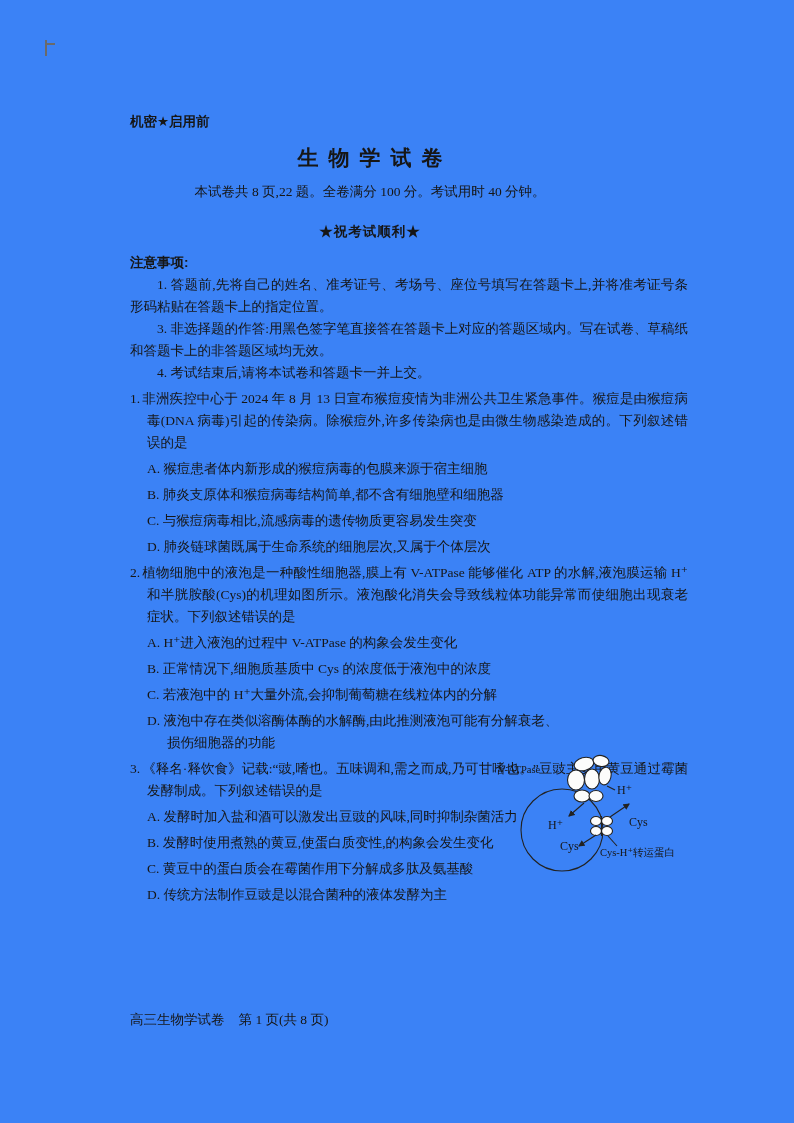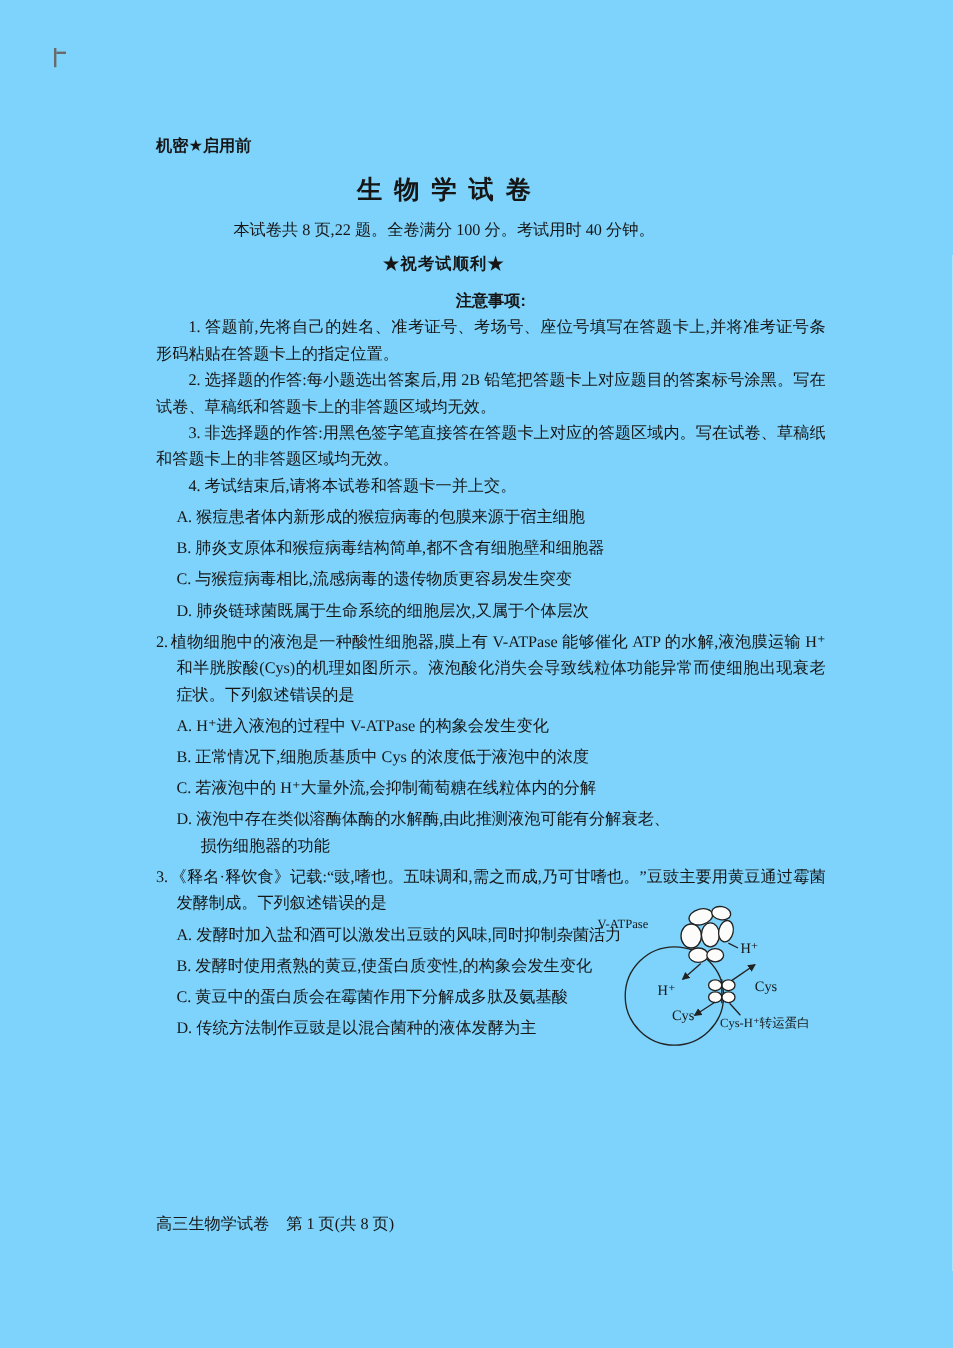--- a/index.html
+++ b/index.html
@@ -1,18 +1,18 @@
 <!DOCTYPE html>
 <html lang="zh"><head>
 <meta charset="utf-8">
 <style>
   html,body { margin:0; padding:0; background:#ffffff; }
   .page {
     position:relative; width:794px; height:1123px;
-    background:#7dd3fc; overflow:hidden;
+    background:#3b82f6; overflow:hidden;
     font-family:"Liberation Serif","DejaVu Serif",serif;
     color:#161616;
   }
   .corner-mark {
     position:absolute; left:45px; top:40px; width:8px; height:16px;
     border-left:2px solid #6a6a6a;
   }
   .corner-mark::after {
     content:""; position:absolute; left:0; top:3px; width:8px; height:2px; background:#6a6a6a;
   }
@@ -24,26 +24,25 @@
   }
   .header-block { width:480px; text-align:center; }
   .exam-title {
     margin:10px 0 0; font-size:24px; font-weight:bold; letter-spacing:0.5px; line-height:30px;
   }
   .subject-title {
     margin:12px 0 0; font-size:21px; font-weight:bold;
     letter-spacing:10px; padding-left:10px; line-height:28px;
   }
   .info-line { margin-top:10px; font-size:13.5px; line-height:20px; }
-  .wish-line { margin-top:8px; font-size:13.5px; font-weight:bold; line-height:20px; letter-spacing:1px; }
+  .wish-line { margin-top:20px; font-size:13.5px; font-weight:bold; line-height:20px; letter-spacing:1px; }
 
   .notice-heading {
     margin-top:10px; font-size:13.5px; font-weight:bold; line-height:22px;
     font-family:"Liberation Sans","DejaVu Sans",sans-serif;
-    text-align:center;
   }
   .notice-item {
     margin:0; font-size:13.5px; line-height:22px;
     text-align:justify; text-indent:27px;
   }
 
   .section-heading {
     margin-top:12px; font-size:13.5px; font-weight:bold; line-height:22px;
     font-family:"Liberation Sans","DejaVu Sans",sans-serif;
     padding-left:20px; text-indent:-20px; text-align:justify;
@@ -85,27 +84,27 @@
 
     <div class="header-block">
       <div class="subject-title">生物学试卷</div>
       <div class="info-line">本试卷共 8 页,22 题。全卷满分 100 分。考试用时 40 分钟。</div>
       <div class="wish-line">★祝考试顺利★</div>
     </div>
 
     <div>
       <div class="notice-heading">注意事项:</div>
       <p class="notice-item">1. 答题前,先将自己的姓名、准考证号、考场号、座位号填写在答题卡上,并将准考证号条形码粘贴在答题卡上的指定位置。</p>
-      <p class="notice-item">2. 选择题的作答:每小题选出答案后,用 2B 铅笔把答题卡上对应题目的答案标号涂黑。写在试卷、草稿纸和答题卡上的非答题区域均无效。</p>
       <p class="notice-item">3. 非选择题的作答:用黑色签字笔直接答在答题卡上对应的答题区域内。写在试卷、草稿纸和答题卡上的非答题区域均无效。</p>
       <p class="notice-item">4. 考试结束后,请将本试卷和答题卡一并上交。</p>
     </div>
 
 
     <div class="question">
+      <p class="q-stem"><span class="q-num">1.</span><span>非洲疾控中心于 2024 年 8 月 13 日宣布猴痘疫情为非洲公共卫生紧急事件。猴痘是由猴痘病毒(DNA 病毒)引起的传染病。除猴痘外,许多传染病也是由微生物感染造成的。下列叙述错误的是</span></p>
       <div class="q-option">A. 猴痘患者体内新形成的猴痘病毒的包膜来源于宿主细胞</div>
       <div class="q-option">B. 肺炎支原体和猴痘病毒结构简单,都不含有细胞壁和细胞器</div>
       <div class="q-option">C. 与猴痘病毒相比,流感病毒的遗传物质更容易发生突变</div>
       <div class="q-option">D. 肺炎链球菌既属于生命系统的细胞层次,又属于个体层次</div>
     </div>
 
     <div class="question">
       <p class="q-stem"><span class="q-num">2.</span><span>植物细胞中的液泡是一种酸性细胞器,膜上有 V-ATPase 能够催化 ATP 的水解,液泡膜运输 H⁺和半胱胺酸(Cys)的机理如图所示。液泡酸化消失会导致线粒体功能异常而使细胞出现衰老症状。下列叙述错误的是</span></p>
       <div class="q-option">A. H⁺进入液泡的过程中 V-ATPase 的构象会发生变化</div>
       <div class="q-option">B. 正常情况下,细胞质基质中 Cys 的浓度低于液泡中的浓度</div>

